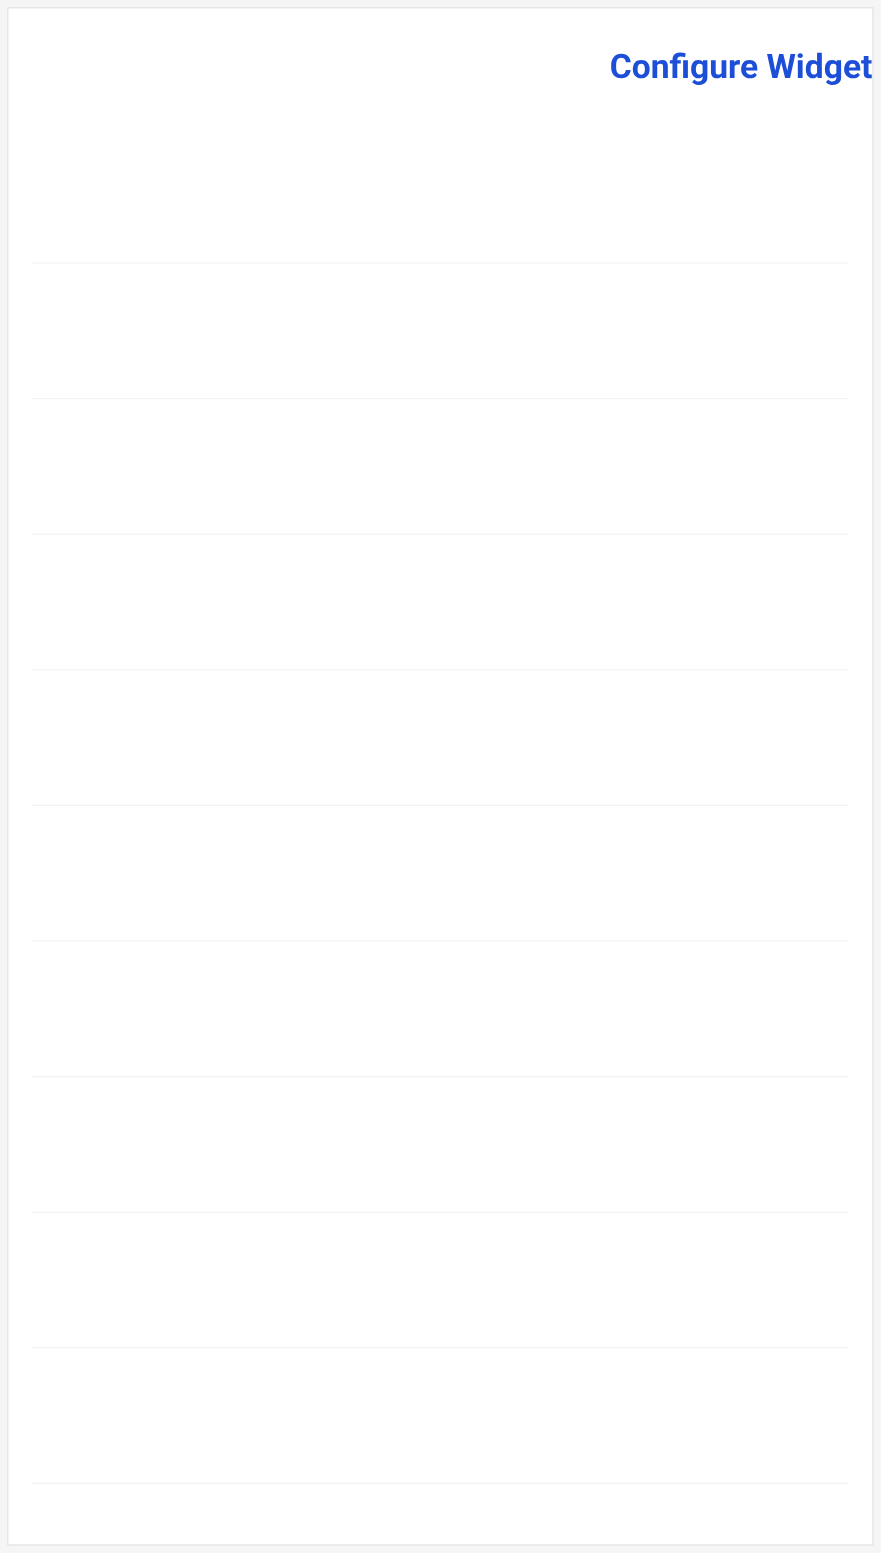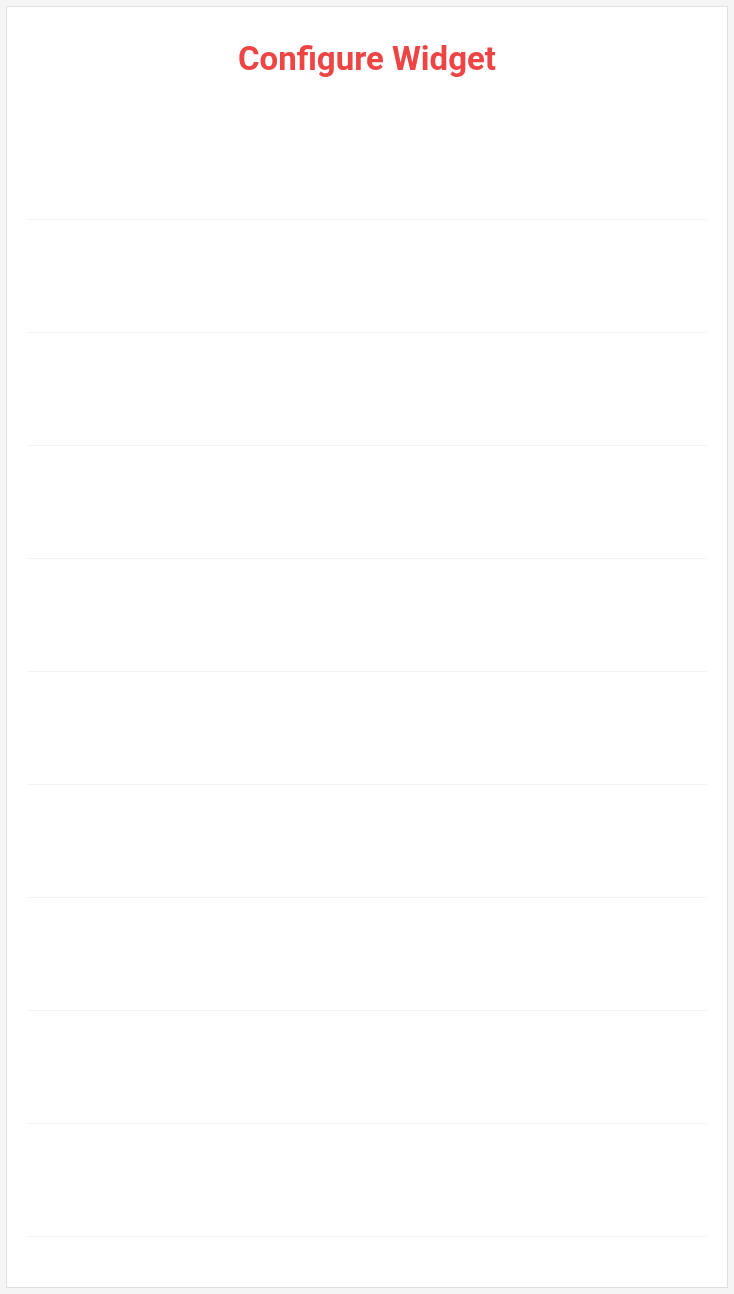--- a/index.html
+++ b/index.html
@@ -16,24 +16,24 @@
     }
     .window {
       background: #ffffff;
       width: 100%;
       height: 100%;
       border: 1px solid #e0e0e0;
       overflow: hidden;
       position: relative;
     }
     .title {
-      text-align: center;
-      font-size: 33px;
+      text-align: right;
+      font-size: 28px;
       font-weight: 700;
-      color: #ef4444;
+      color: #1d4ed8;
       padding-top: 32px;
       padding-bottom: 12px;
     }
     .scroll-area {
       position: absolute;
       top: 100px;
       left: 20px;
       right: 20px;
       bottom: 0;
       overflow-y: scroll;

